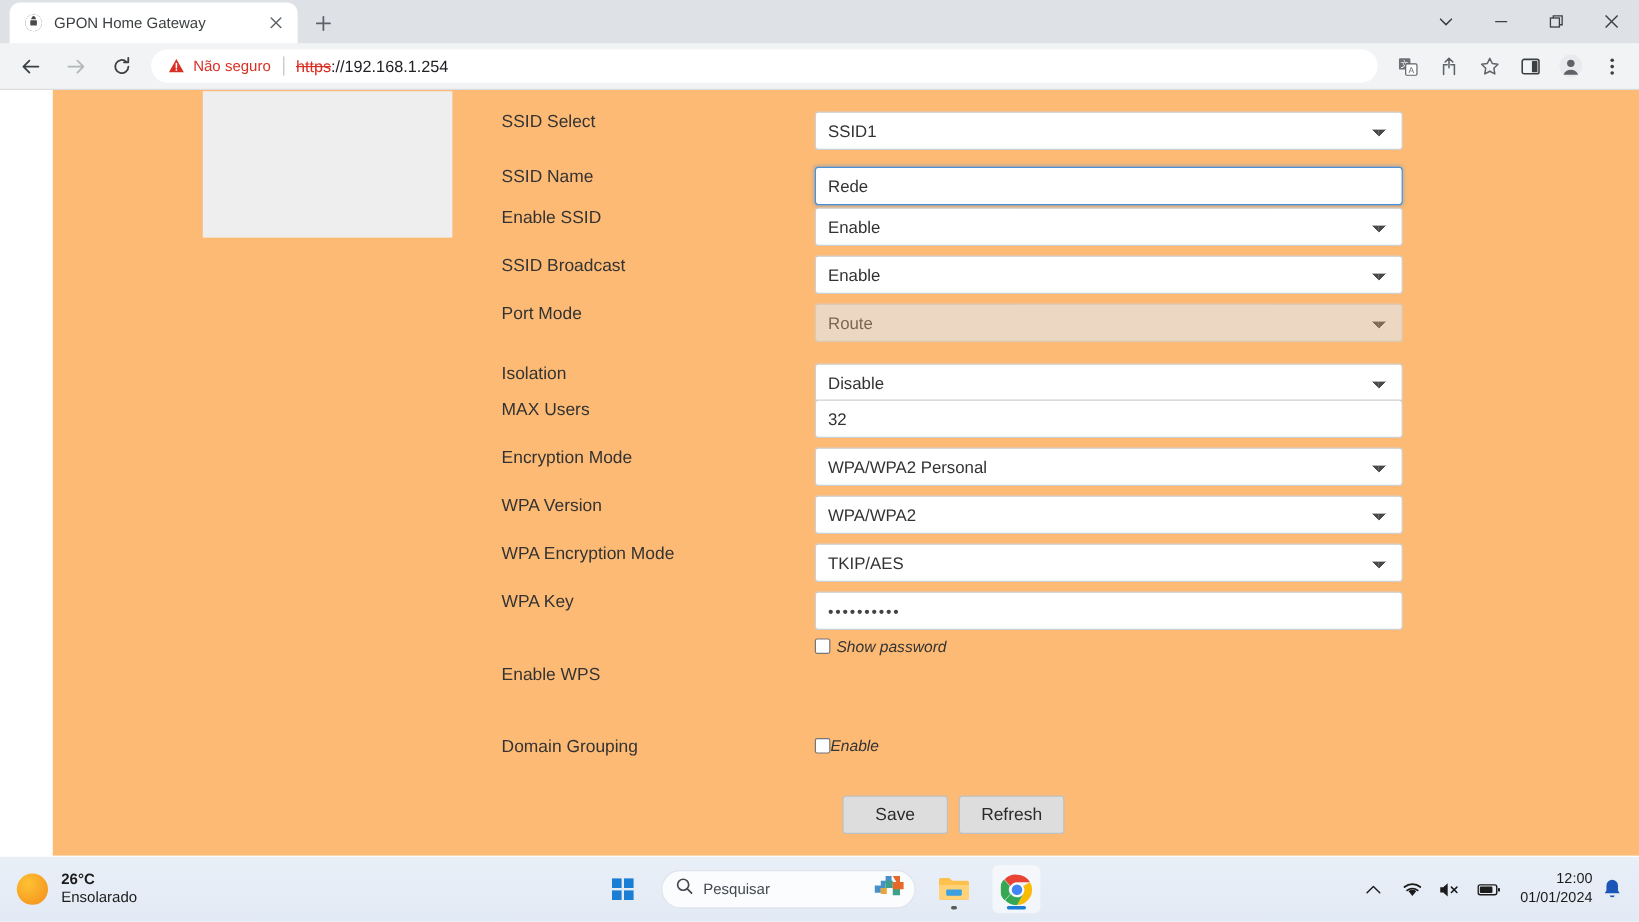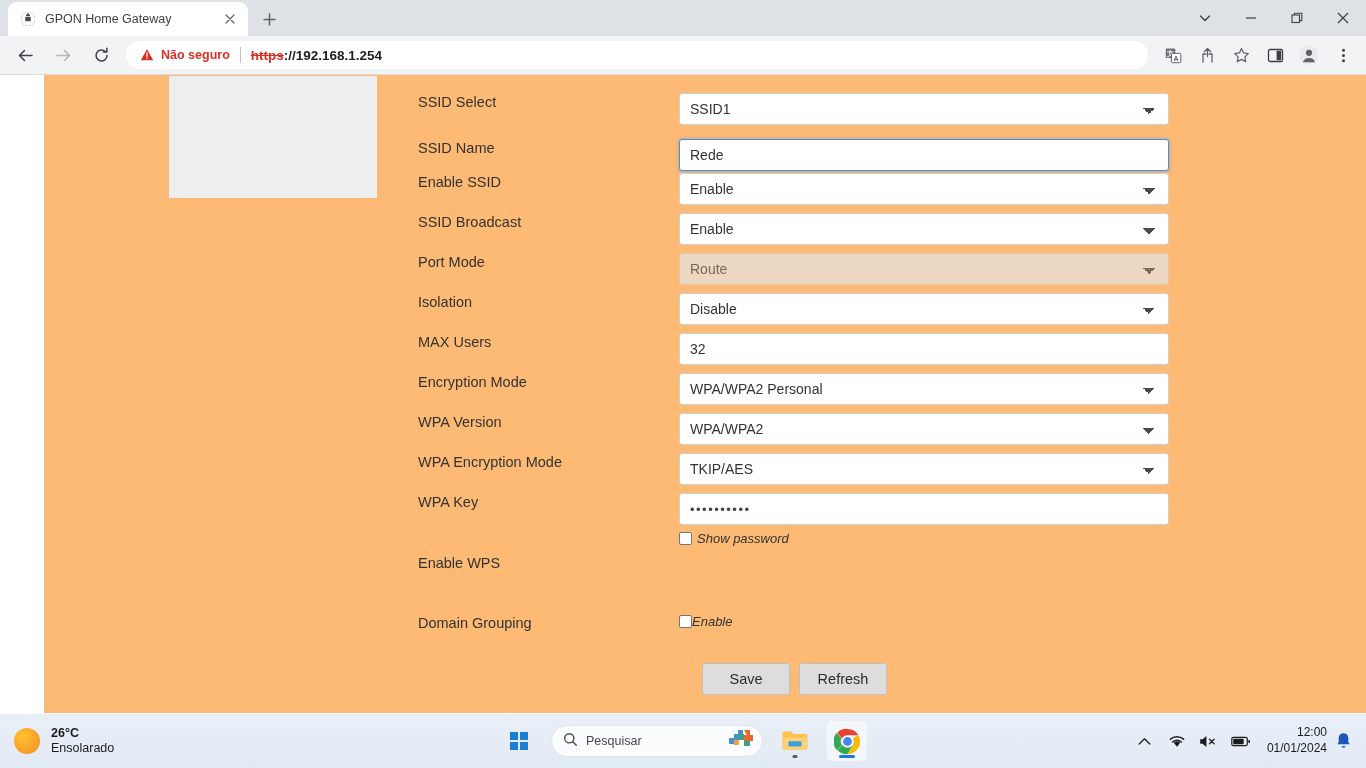--- a/index.html
+++ b/index.html
@@ -50,21 +50,20 @@
   .wc-btn {
     width: 46px; height: 36px;
     display: flex; align-items: center; justify-content: center;
     cursor: pointer;
   }
 
   .toolbar {
     height: 39px; background: #f1f3f4;
     display: flex; align-items: center; padding: 0 6px;
     border-bottom: 1px solid #dadce0;
-    font-weight: bold;
   }
   .nav-btn {
     width: 32px; height: 32px; margin: 0 3px;
     display: flex; align-items: center; justify-content: center;
     border-radius: 50%; cursor: pointer;
   }
   .omnibox {
     flex: 1; height: 28px; background: #ffffff;
     border-radius: 14px; margin: 0 8px 0 6px;
     display: flex; align-items: center; padding: 0 14px;
@@ -406,21 +405,21 @@
 
       <div class="row" style="top:178px;">
         <div class="label">Port Mode</div>
         <div class="field">
           <select class="ctl" disabled="">
             <option>Route</option>
           </select>
         </div>
       </div>
 
-      <div class="row" style="top:218px;">
+      <div class="row" style="top:228px;">
         <div class="label">Isolation</div>
         <div class="field">
           <select class="ctl">
             <option>Disable</option>
           </select>
         </div>
       </div>
 
       <div class="row" style="top:258px;">
         <div class="label">MAX Users</div>

